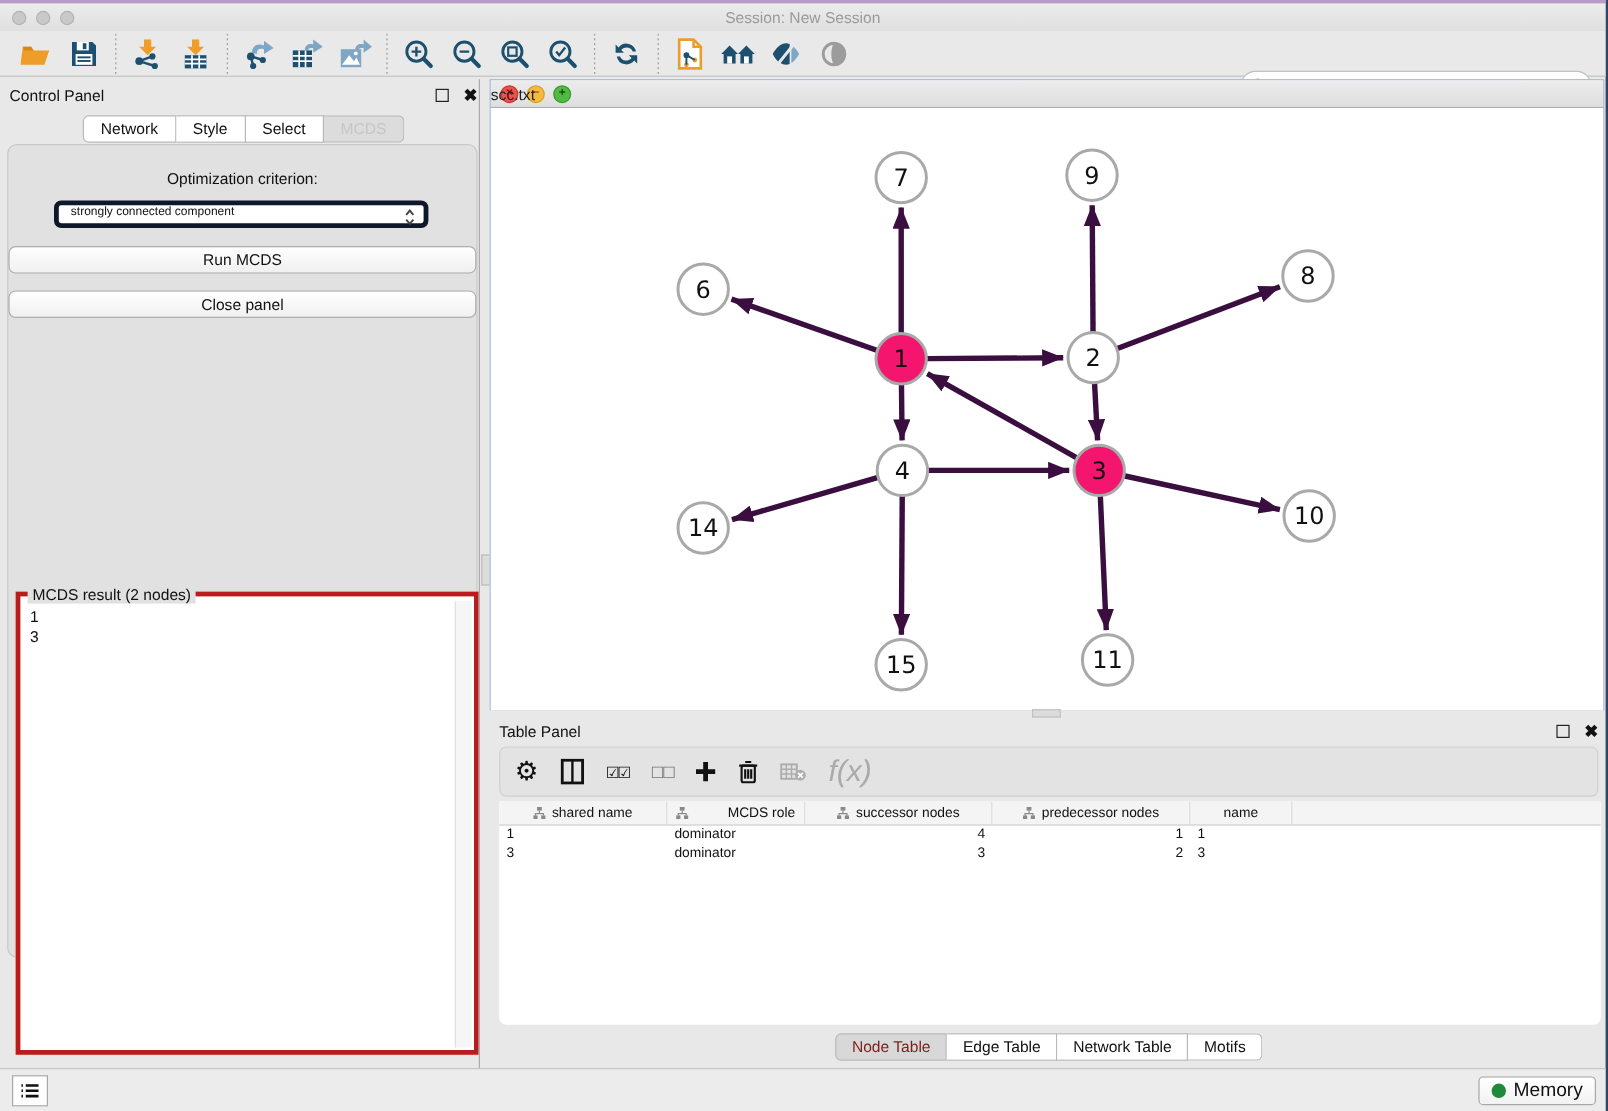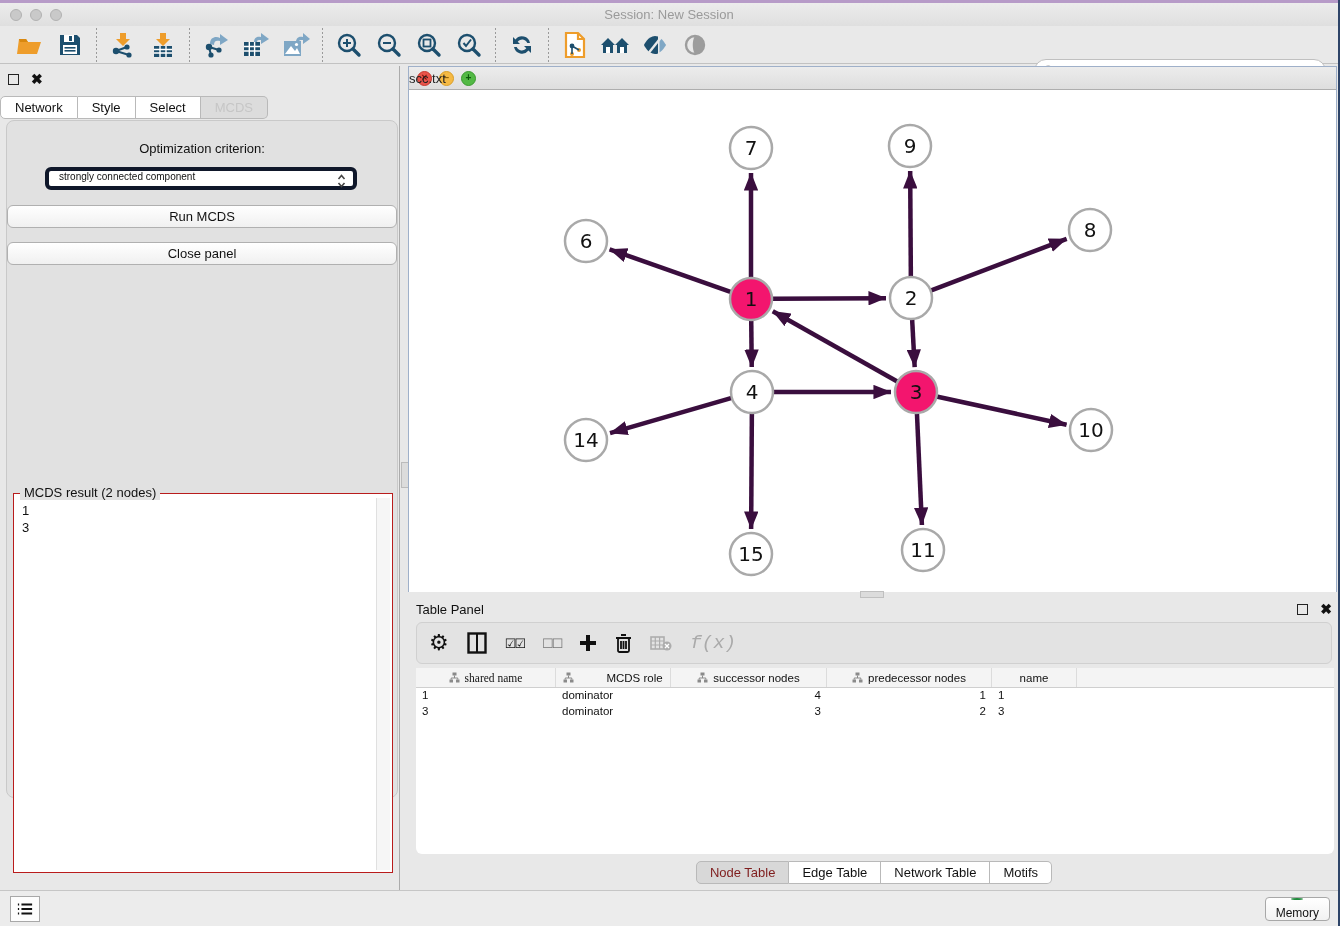--- a/index.html
+++ b/index.html
@@ -18,35 +18,35 @@
   .tb-sep{width:1px;height:34px;margin:0 6px;background-image:linear-gradient(#9a9a9a 40%,transparent 40%);background-size:1px 4px;}
   .search-wrap{position:absolute;right:12px;top:33px;width:292px;height:24px;background:#fff;border:1px solid #c0c0c0;
                border-radius:12px;display:flex;align-items:center;padding-left:8px;box-sizing:border-box;}
   .search-input{border:none;outline:none;flex:1;font-size:12px;background:transparent;margin-left:5px;}
   
   .control-panel{position:absolute;left:0;top:66px;width:406px;height:824px;}
   .panel-header{height:26px;display:flex;align-items:center;padding:0 8px;}
   .panel-title{font-size:13px;color:#111;flex:1;}
   .float-icon{width:9px;height:9px;border:1.5px solid #222;margin-right:12px;}
   .close-x{font-size:14px;font-weight:bold;color:#111;line-height:1;}
-  .ctab-row{display:flex;margin-top:4px;}
+  .ctab-row{display:flex;justify-content:center;margin-top:4px;}
   .ctab{font-size:13px;padding:3px 14px;background:#fff;border:1px solid #b9b9b9;border-left:none;color:#111;}
   .ctab:first-child{border-left:1px solid #b9b9b9;border-radius:5px 0 0 5px;}
   .ctab:last-child{border-radius:0 5px 5px 0;}
   .ctab.active{background:#dcdcdc;color:#c6c6c6;}
   .panel-body{position:absolute;left:6px;top:54px;width:392px;height:678px;background:#e1e1e1;
               border:1px solid #c9c9c9;border-radius:8px;box-sizing:border-box;}
   .opt-label{text-align:center;font-size:13px;color:#111;margin-top:20px;}
   .combo{position:absolute;left:38px;top:46px;width:312px;height:23px;background:#fff;border:4px solid #0f172a;
          border-radius:6px;display:flex;align-items:flex-start;padding-left:10px;box-sizing:border-box;font-size:10px;color:#111;}
   .combo .stepper{position:absolute;right:7px;top:2px;display:flex;flex-direction:column;line-height:8px;color:#444;}
   .btn-row{position:absolute;left:0;top:84px;width:100%;display:flex;justify-content:center;gap:14px;flex-direction:column;}
   .aqua-btn{font-size:13px;color:#111;background:linear-gradient(#ffffff,#f0f0f0);border:1px solid #b0b0b0;
             border-radius:6px;padding:3px 14px;}
-  .result-group{position:absolute;left:6px;top:372px;width:378px;height:378px;border:1px solid #b91c1c;background:#fff;}
+  .result-group{position:absolute;left:6px;top:372px;width:378px;height:378px;border:4px solid #b91c1c;background:#fff;}
   .result-legend{position:absolute;left:6px;top:-9px;background:#e1e1e1;padding:0 4px;font-size:13px;color:#111;}
   .result-area{position:absolute;left:2px;top:4px;right:16px;bottom:2px;font-size:13px;color:#111;
                padding:4px 0 0 6px;line-height:17px;overflow:hidden;}
   .result-scroll{position:absolute;right:2px;top:4px;bottom:2px;width:13px;background:#f6f6f6;border-left:1px solid #e0e0e0;}
   .v-splitter{position:absolute;left:399px;top:66px;width:9px;height:824px;background:#e8e8e8;border-left:1px solid #ababab;}
   .v-split-handle{position:absolute;left:1px;top:396px;width:6px;height:24px;background:#dcdcdc;border:1px solid #bbb;}
   
   .net-frame{position:absolute;left:408px;top:66px;width:929px;height:526px;border:1px solid #9fb0c9;box-sizing:border-box;background:#fff;}
   .net-titlebar{height:22px;background:linear-gradient(#ececec,#dedede);border-bottom:1px solid #aeaeae;
                 display:flex;align-items:center;position:relative;}
@@ -59,40 +59,40 @@
   .net-title{position:absolute;left:0;right:0;text-align:left;font-size:13px;color:#222;}
   .net-canvas{position:relative;width:100%;height:502px;background:#fff;}
   
   .table-panel{position:absolute;left:408px;top:596px;width:932px;height:294px;}
   .tp-toolbar{position:absolute;left:8px;top:26px;right:8px;height:42px;background:#e3e3e3;border:1px solid #d0d0d0;
               border-radius:6px;display:flex;align-items:center;padding-left:12px;box-sizing:border-box;gap:18px;}
   .tp-icon{display:flex;align-items:center;justify-content:center;background:none;border:none;padding:0;}
   .gear-glyph{font-size:22px;color:#111;}
   .check-glyph{font-size:13px;color:#111;letter-spacing:-2px;}
   .uncheck-glyph{font-size:13px;color:#777;letter-spacing:-2px;}
-  .fx-glyph{font-family:Liberation Mono, monospace;font-style:italic;font-size:19px;color:#aaa;}
+  .fx-glyph{font-family:Liberation Sans, sans-serif;font-style:italic;font-size:25px;color:#aaa;}
   .tp-table{position:absolute;left:8px;top:72px;right:6px;height:186px;background:#fff;border-radius:0 0 6px 6px;overflow:hidden;}
   .tp-head{display:flex;background:#f4f4f4;border-bottom:1px solid #cfcfcf;height:19px;}
   .th-cell{display:flex;align-items:center;justify-content:center;font-size:11.5px;color:#111;
            border-right:1px solid #dcdcdc;gap:5px;box-sizing:border-box;}
   .tp-row{display:flex;height:16px;}
   .td-cell{font-size:11.5px;color:#111;padding:1px 6px 0 6px;box-sizing:border-box;white-space:nowrap;overflow:hidden;}
   .tp-tabs{position:absolute;left:0;right:0;bottom:6px;display:flex;justify-content:center;}
   .ttab{font-size:13px;padding:3px 13px;background:#fff;border:1px solid #b9b9b9;border-left:none;color:#111;}
   .ttab:first-child{border-left:1px solid #b9b9b9;border-radius:5px 0 0 5px;}
   .ttab:last-child{border-radius:0 5px 5px 0;}
   .ttab.active{background:#d8d8d8;color:#7f1d1d;}
   .h-split-handle{position:absolute;left:452px;top:-5px;width:22px;height:5px;background:#dcdcdc;border:1px solid #c0c0c0;}
   
   .statusbar{position:absolute;left:0;top:890px;width:100%;height:36px;background:#ececec;border-top:1px solid #c6c6c6;}
   .list-btn{position:absolute;left:10px;top:5px;width:30px;height:26px;background:#fdfdfd;border:1px solid #a8a8a8;
             display:flex;align-items:center;justify-content:center;}
   .memory-btn{position:absolute;right:8px;top:6px;height:24px;background:linear-gradient(#fff,#f2f2f2);
               border:1px solid #a8a8a8;border-radius:4px;display:flex;align-items:center;gap:6px;
-              padding:0 10px;font-size:12px;color:#111;flex-direction:column;}
+              padding:0 10px;font-size:16px;color:#111;}
   .mem-dot{width:12px;height:12px;border-radius:50%;background:#1f8a3b;}
 </style>
 </head>
 <body>
 
 <div class="window">
   <div class="accent-strip"></div>
 
   <div class="titlebar">
     <div class="tl-group">
@@ -234,20 +234,21 @@
       <svg width="13" height="13" viewBox="0 0 13 13">
         <circle cx="5.2" cy="5.2" r="4" fill="none" stroke="#9a9a9a" stroke-width="1.4"></circle>
         <path d="M8.2 8.2 L12 12" stroke="#9a9a9a" stroke-width="1.6"></path>
         </svg>
       <input class="search-input" placeholder="" style="">
     </div>
   </div>
 
   <div class="control-panel">
     <div class="panel-header">
+      <span class="panel-title">Control Panel</span>
       <span class="float-icon"></span>
       <span class="close-x">✖</span>
     </div>
     <div class="ctab-row" id="control-tabs">
         <div class="ctab">Network</div>
         <div class="ctab">Style</div>
         <div class="ctab">Select</div>
         <div class="ctab active">MCDS</div>
       </div>
     <div class="panel-body">
@@ -377,21 +378,21 @@
           <circle cx="17" cy="12" r="4.5" fill="#adadad"></circle>
             <path d="M15 10 l4 4 M19 10 l-4 4" stroke="#fff" stroke-width="1.4"></path>
           </svg>
       </button>
       <button class="tp-icon">
           <span class="fx-glyph">f(x)</span>
         </button>
     </div>
     <div class="tp-table">
       <div class="tp-head" id="table-head">
-          <div class="th-cell" style="width: 140px; font-family: Liberation Serif, serif;">
+          <div class="th-cell" style="width: 140px;">
             <svg width="11" height="11" viewBox="0 0 11 11">
               <rect x="3.5" y="0.5" width="4" height="3" fill="#8a8a8a"></rect>
               <rect x="0.5" y="7.5" width="3.5" height="3" fill="#8a8a8a"></rect>
               <rect x="7" y="7.5" width="3.5" height="3" fill="#8a8a8a"></rect>
               <path d="M5.5 3.5 V6 M2.2 7.5 V6 H8.8 V7.5" fill="none" stroke="#8a8a8a" stroke-width="1"></path>
             </svg>
             <span>shared name</span>
           </div>
           <div class="th-cell" style="width: 115px; gap: 32px;">
             <svg width="11" height="11" viewBox="0 0 11 11">

